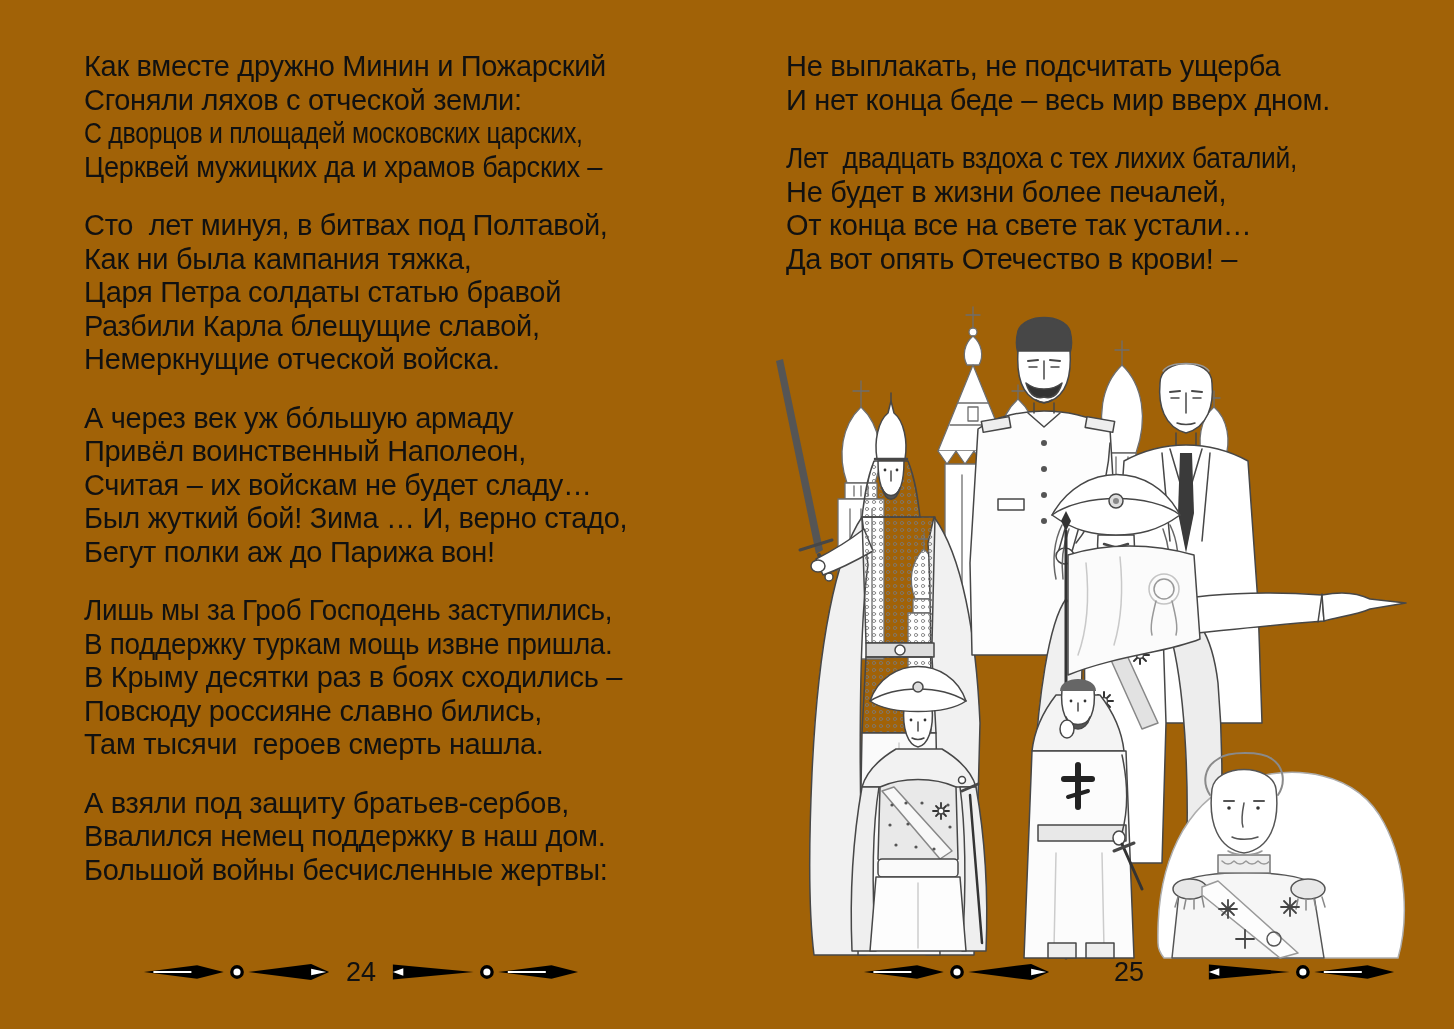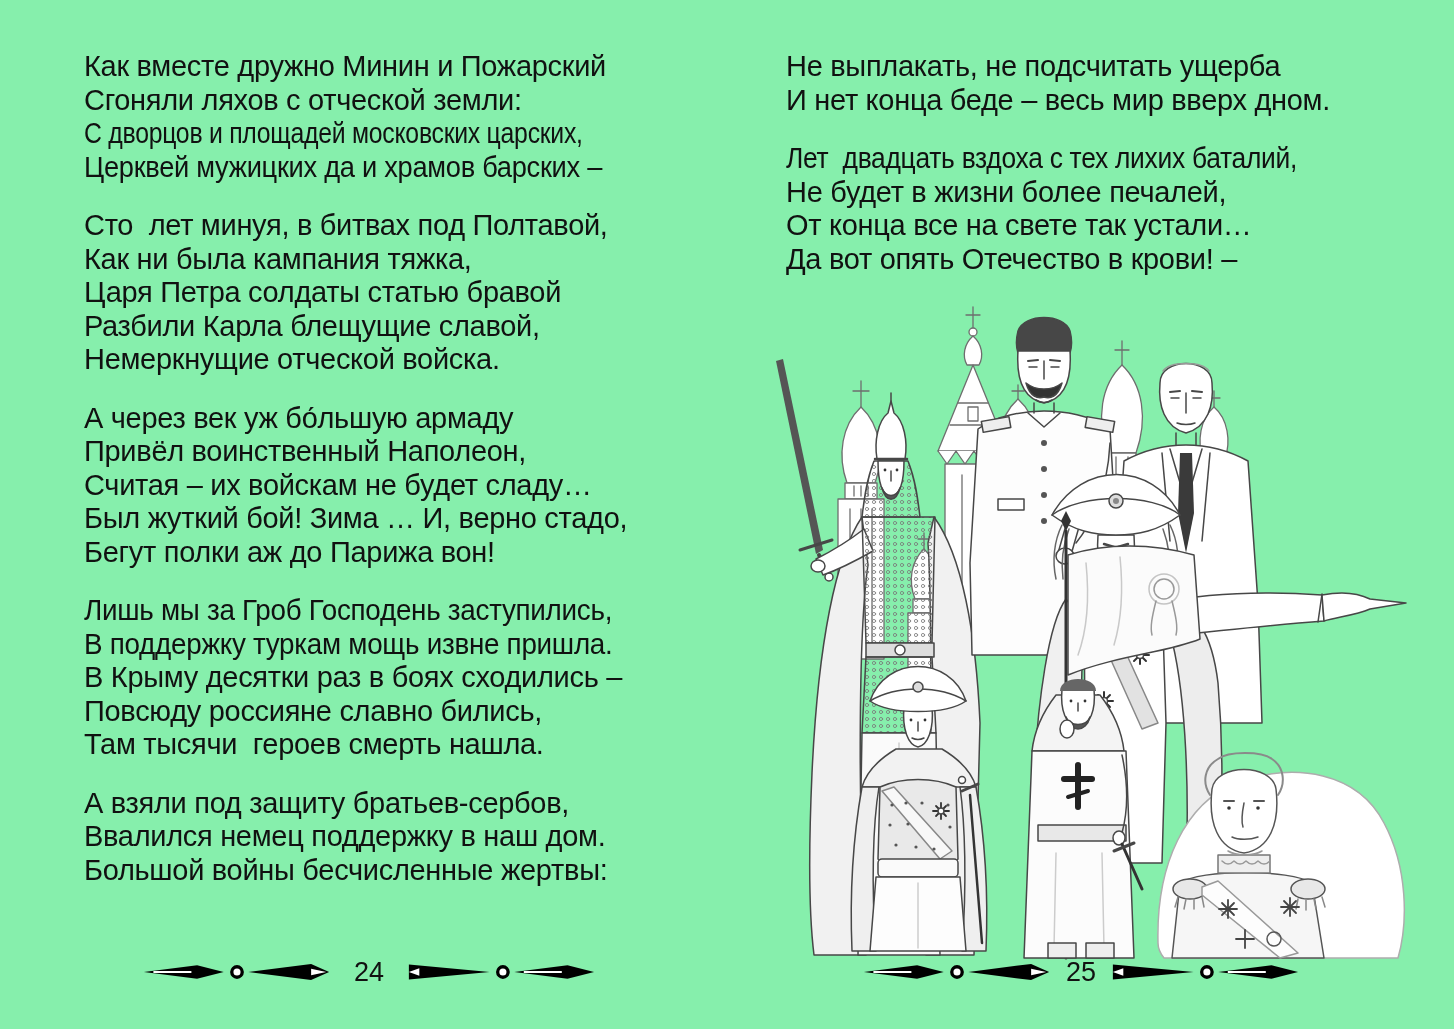--- a/index.html
+++ b/index.html
@@ -1,30 +1,30 @@
 <!DOCTYPE html>
 <html><head>
 <meta charset="utf-8">
 <style>
   html,body{margin:0;padding:0;background:#fff;}
-  .spread{position:relative;width:1454px;height:1029px;background:#86efac;overflow:hidden;
+  .spread{position:relative;width:1454px;height:1029px;background:#a16207;overflow:hidden;
           font-family:"Liberation Sans",sans-serif;color:#111;}
   .poem{position:absolute;font-size:29px;line-height:33.5px;letter-spacing:-0.3px;font-weight:400;}
   .poem-left{left:84px;top:50px;}
   .poem-right{left:786px;top:50px;}
   .stanza{margin:0 0 25px 0;}
   .line{white-space:pre;transform-origin:0 50%;}
   .cx85{transform:scaleX(.855);}
   .cx90{transform:scaleX(.91);}
   .cx93{transform:scaleX(.94);}
   .cx95{transform:scaleX(.96);}
   .illustration{position:absolute;left:766px;top:303px;width:664px;height:660px;}
   .footer{position:absolute;top:954px;display:flex;align-items:center;height:36px;}
-  .footer-left{left:142px;gap:8px;}
-  .footer-right{left:862px;}
+  .footer-left{left:142px;}
+  .footer-right{left:862px;gap:48px;}
   .page-num{font-size:27px;line-height:36px;margin:0 14px;color:#111;}
   .orn{display:block;}
 </style>
 </head>
 <body>
 
 <div class="spread">
 
   <div class="poem poem-left">
     <div class="stanza">

